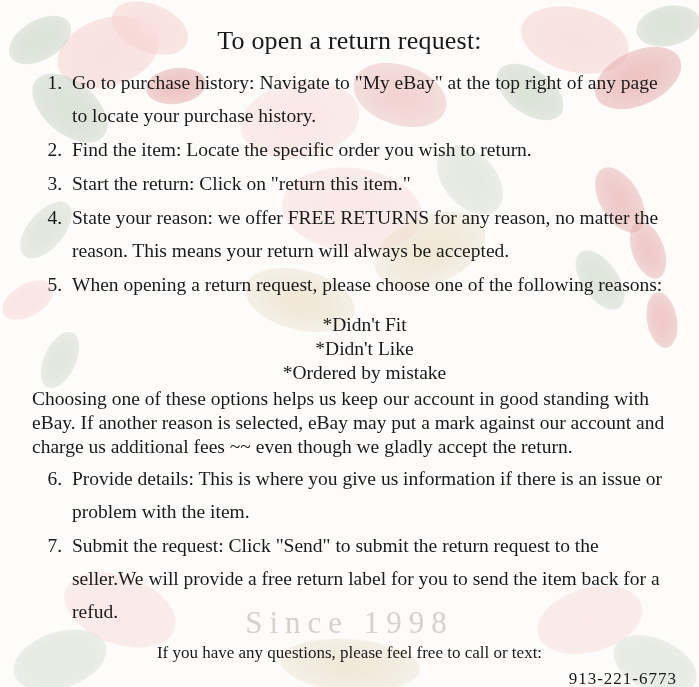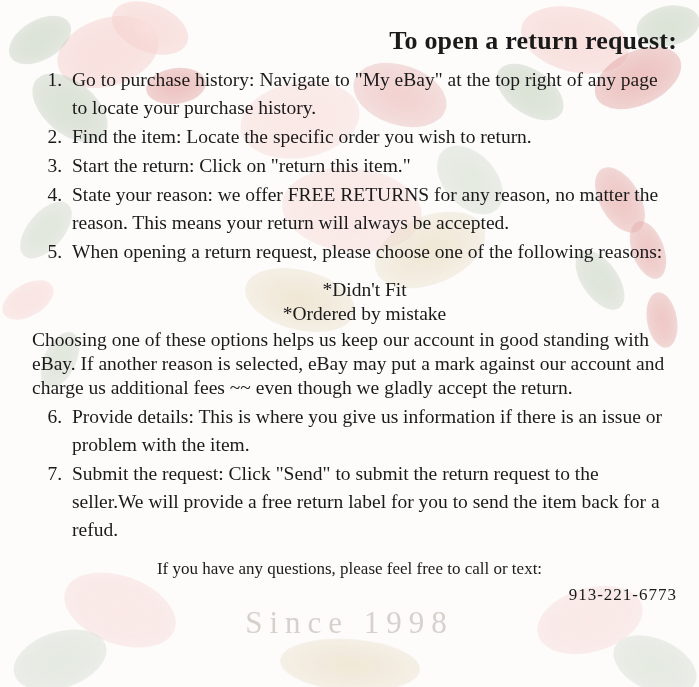--- a/index.html
+++ b/index.html
@@ -54,37 +54,37 @@
   }
 
   
   .content {
     position: relative;
     z-index: 2;
     padding: 26px 22px 0 22px;
   }
   h1.title {
     margin: 0 0 10px 0;
-    text-align: right;
+    text-align: center;
     font-size: 26px;
-    font-weight: bold;
+    font-weight: normal;
     letter-spacing: 0.2px;
   }
 
   ol.steps {
     margin: 0;
     padding: 0 6px 0 42px;
     list-style: none;
     counter-reset: step;
   }
   ol.steps > li {
     position: relative;
     counter-increment: step;
     font-size: 19.5px;
-    line-height: 28px;
+    line-height: 33px;
     margin-bottom: 1px;
     padding-left: 8px;
   }
   ol.steps > li::before {
     content: counter(step) ".";
     position: absolute;
     left: -24px;
     width: 22px;
     text-align: right;
     font-size: 19.5px;
@@ -202,20 +202,21 @@
     <ol class="steps">
       <li>Go to purchase history: Navigate to "My eBay" at the top right of any page to locate your purchase history.</li>
       <li>Find the item: Locate the specific order you wish to return.</li>
       <li>Start the return: Click on "return this item."</li>
       <li>State your reason: we offer FREE RETURNS for any reason, no matter the reason. This means your return will always be accepted.</li>
       <li>When opening a return request, please choose one of the following reasons:</li>
     </ol>
 
     <div class="choices">
       <div>*Didn't Fit</div>
+      <div>*Didn't Like</div>
       <div>*Ordered by mistake</div>
     </div>
 
     <div class="note">Choosing one of these options helps us keep our account in good standing with eBay. If another reason is selected, eBay may put a mark against our account and charge us additional fees ~~ even though we gladly accept the return.</div>
 
     <ol class="steps" start="6" style="counter-reset: step 5;">
       <li>Provide details: This is where you give us information if there is an issue or problem with the item.</li>
       <li>Submit the request: Click "Send" to submit the return request to the seller.We will provide a free return label for you to send the item back for a refud.</li>
     </ol>
 

